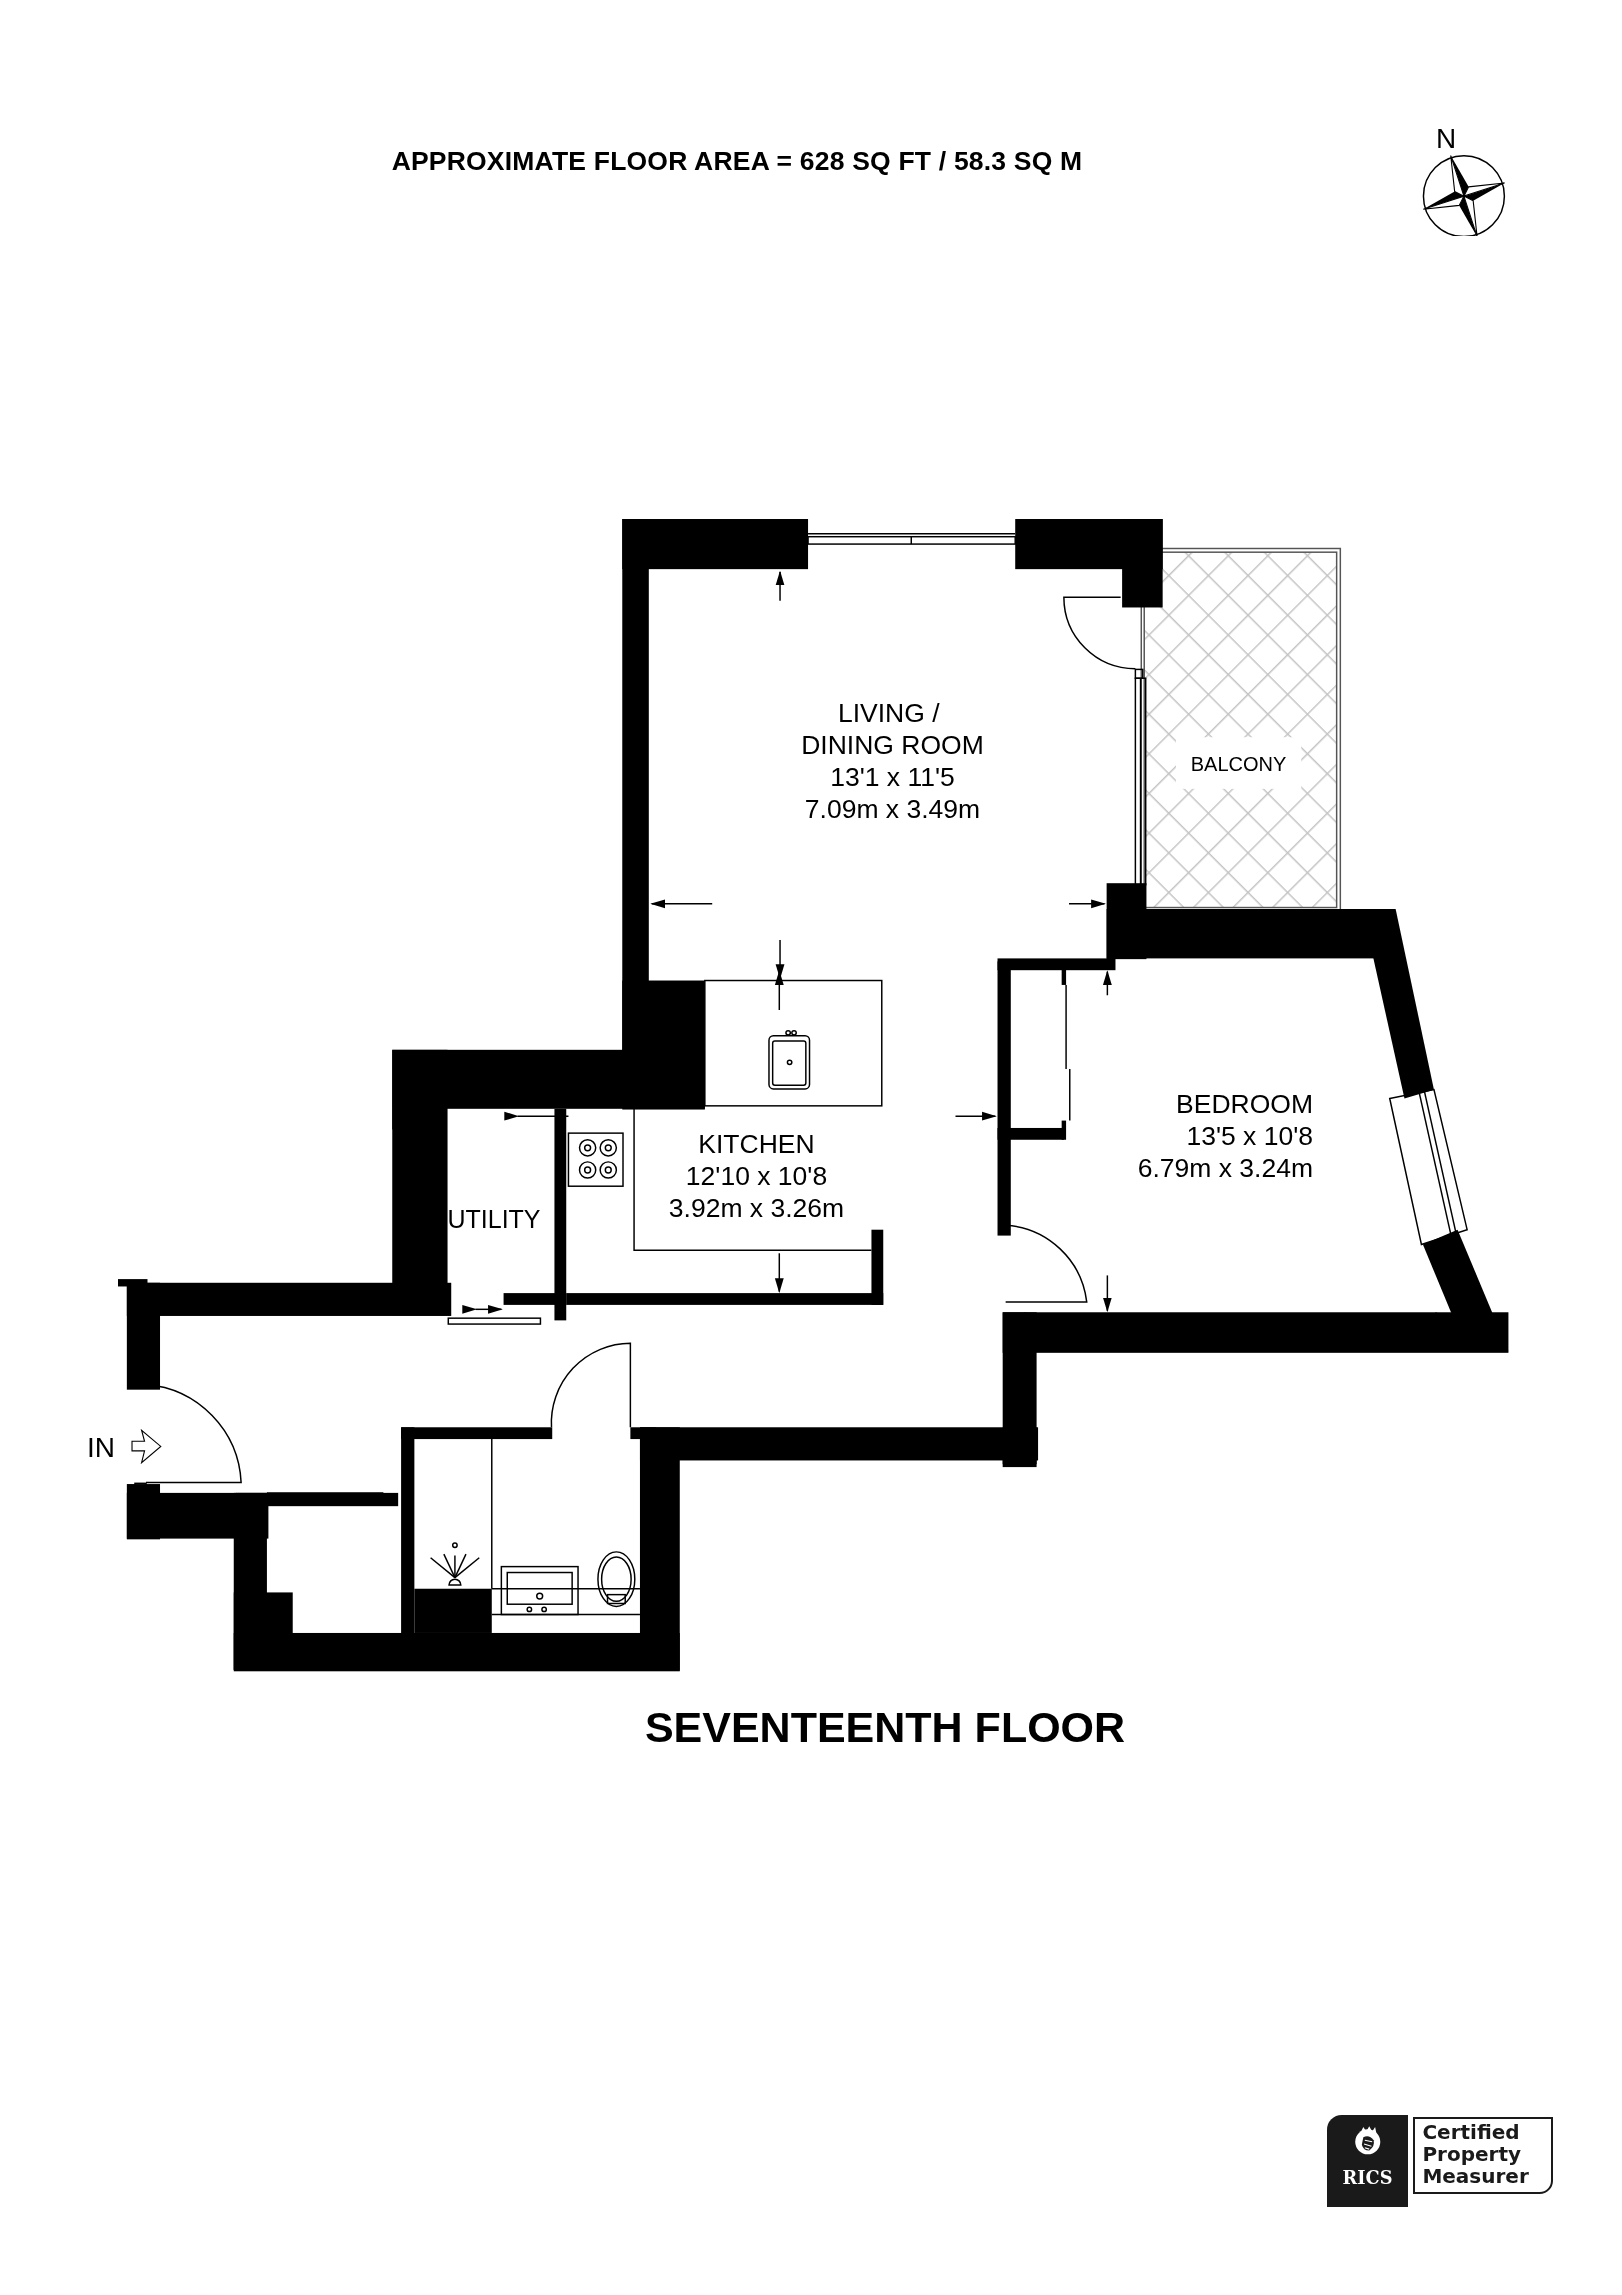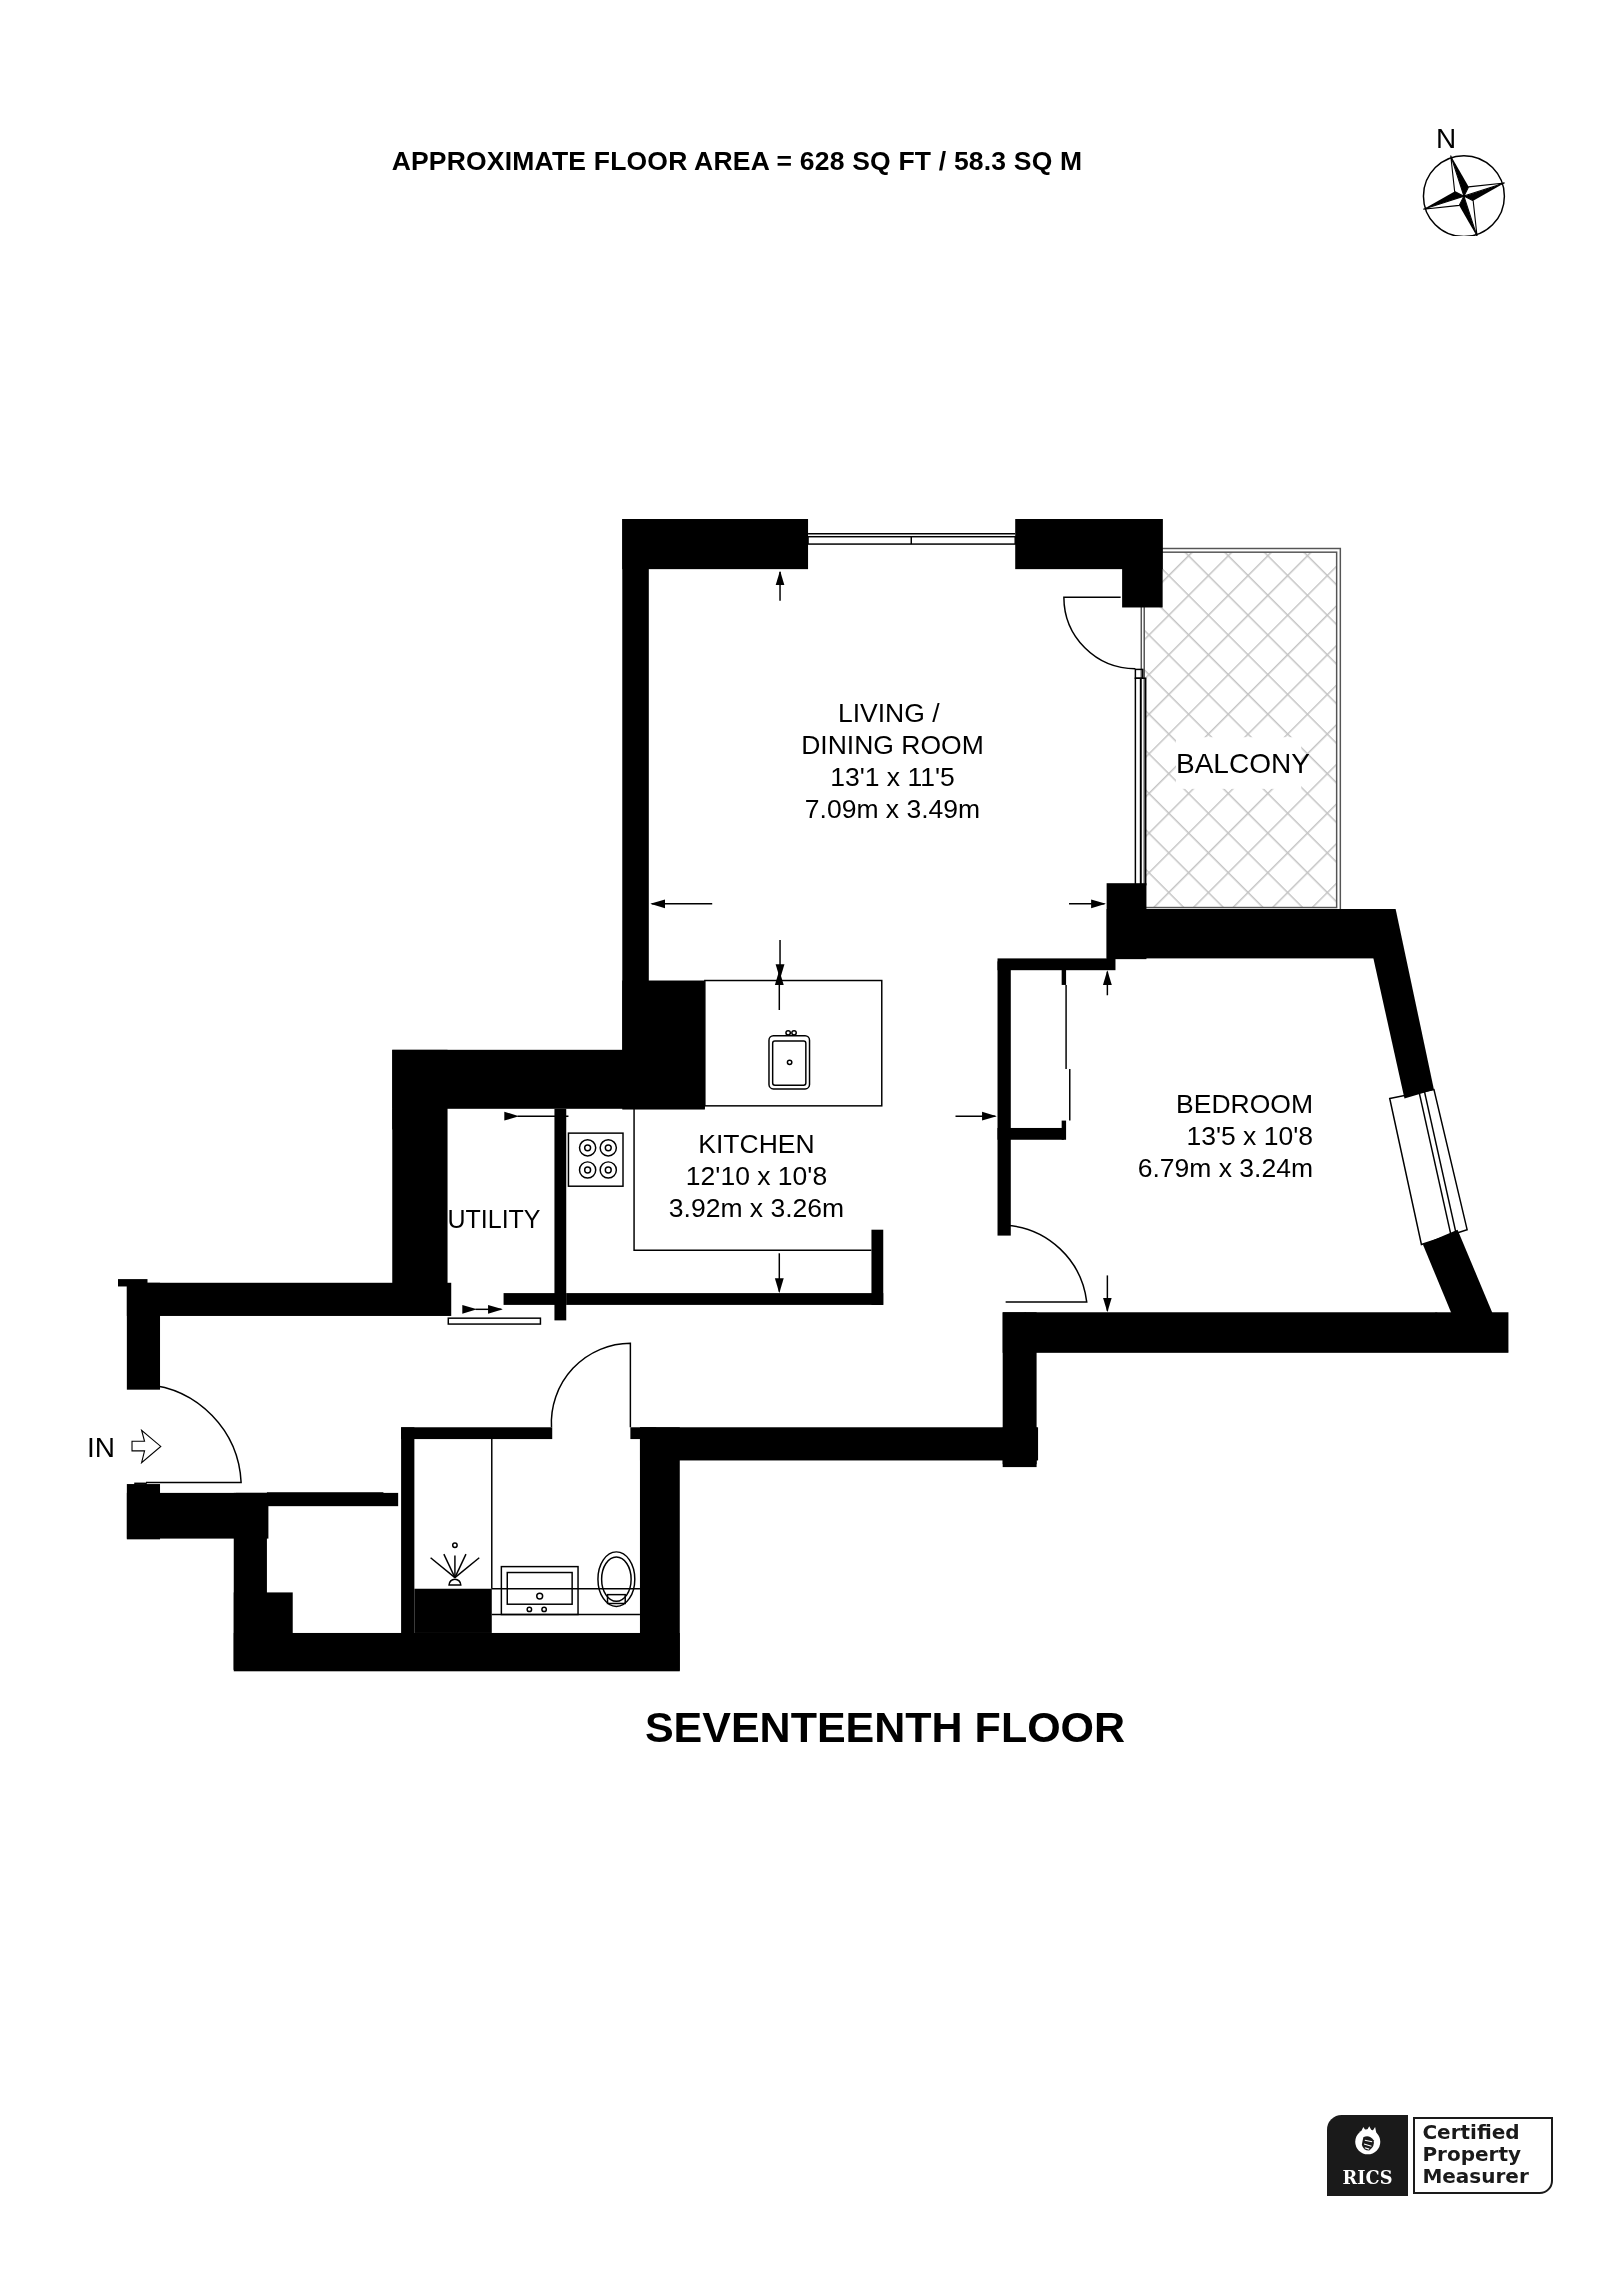--- a/index.html
+++ b/index.html
@@ -4,21 +4,21 @@
 <style>
   html, body { margin: 0; padding: 0; background: #ffffff; }
   body { width: 1622px; height: 2295px; position: relative; overflow: hidden; font-family: "Liberation Sans", sans-serif; }
   .title { position: absolute; left: 0; width: 1622px; top: 146px; text-align: center; font-weight: bold; font-size: 26.5px; color: #000; letter-spacing: 0.2px; text-decoration: underline; }
   .title span { display: inline-block; transform: translateX(-74px); }
   .compass { position: absolute; left: 1408px; top: 118px; width: 103px; height: 118px; }
   .plan { position: absolute; left: 0; top: 0; width: 1622px; height: 2295px; }
   .floor-label { position: absolute; left: 590px; width: 590px; top: 1703px; text-align: center; font-weight: bold; font-size: 43px; color: #000; }
   .footer { position: absolute; left: 44px; width: 1283px; top: 2110px; text-align: center; font-weight: bold; font-size: 23px; line-height: 29.5px; color: #000; }
   .rics { position: absolute; left: 1327px; top: 2115px; width: 243px; height: 81px; }
-  .rics-dark { position: absolute; left: 0; top: 0; width: 81px; height: 81px; background: #1a1a1a; border-radius: 14.7px 0 0 0; color: #fff; }
+  .rics-dark { position: absolute; left: 0; top: 0; width: 81px; height: 92px; background: #1a1a1a; border-radius: 14.7px 0 0 0; color: #fff; }
   .rics-dark .mark { position: absolute; left: 0; width: 81px; top: 52px; text-align: center; font-family: "DejaVu Serif", serif; font-weight: bold; font-size: 17.7px; }
   .rics-dark .lion { position: absolute; left: 26px; top: 8.8px; width: 29.5px; height: 37px; }
   .rics-box { position: absolute; left: 86px; top: 1.5px; width: 140px; height: 77px; border: 2.2px solid #1a1a1a; border-radius: 0 0 13.3px 0; box-sizing: border-box; padding: 2.9px 7.4px; }
   .rics-box div { font-weight: bold; font-size: 20px; line-height: 22px; color: #1a1a1a; font-family: "DejaVu Sans", sans-serif; }
   .room-label { position: absolute; text-align: center; font-size: 26.5px; line-height: 32px; color: #000; white-space: nowrap; }
 </style>
 </head>
 <body>
 
 <div class="title"><span>APPROXIMATE FLOOR AREA = 628 SQ FT / 58.3 SQ M</span></div>
@@ -224,21 +224,21 @@
   <text x="118" y="1976" font-family="Liberation Sans, sans-serif" font-size="38" fill="#000">IN</text>
 </svg>
 
 <div class="room-label" style="left:767px; top:697px; width:251px;">
   <div style="margin-left:-7.4px">LIVING /</div>
   <div>DINING ROOM</div>
   <div>13'1 x 11'5</div>
   <div>7.09m x 3.49m</div>
 </div>
 
-<div class="room-label" style="left:1176px; top:748px; width:125px; font-size:28px;">
+<div class="room-label" style="left:1176px; top:748px; width:125px; font-size:20px;">
   <div>BALCONY</div>
 </div>
 
 <div class="room-label" style="left:642px; top:1128px; width:229px;">
   <div>KITCHEN</div>
   <div>12'10 x 10'8</div>
   <div>3.92m x 3.26m</div>
 </div>
 
 <div class="room-label" style="left:1077px; top:1088px; width:236px;text-align:right;">

